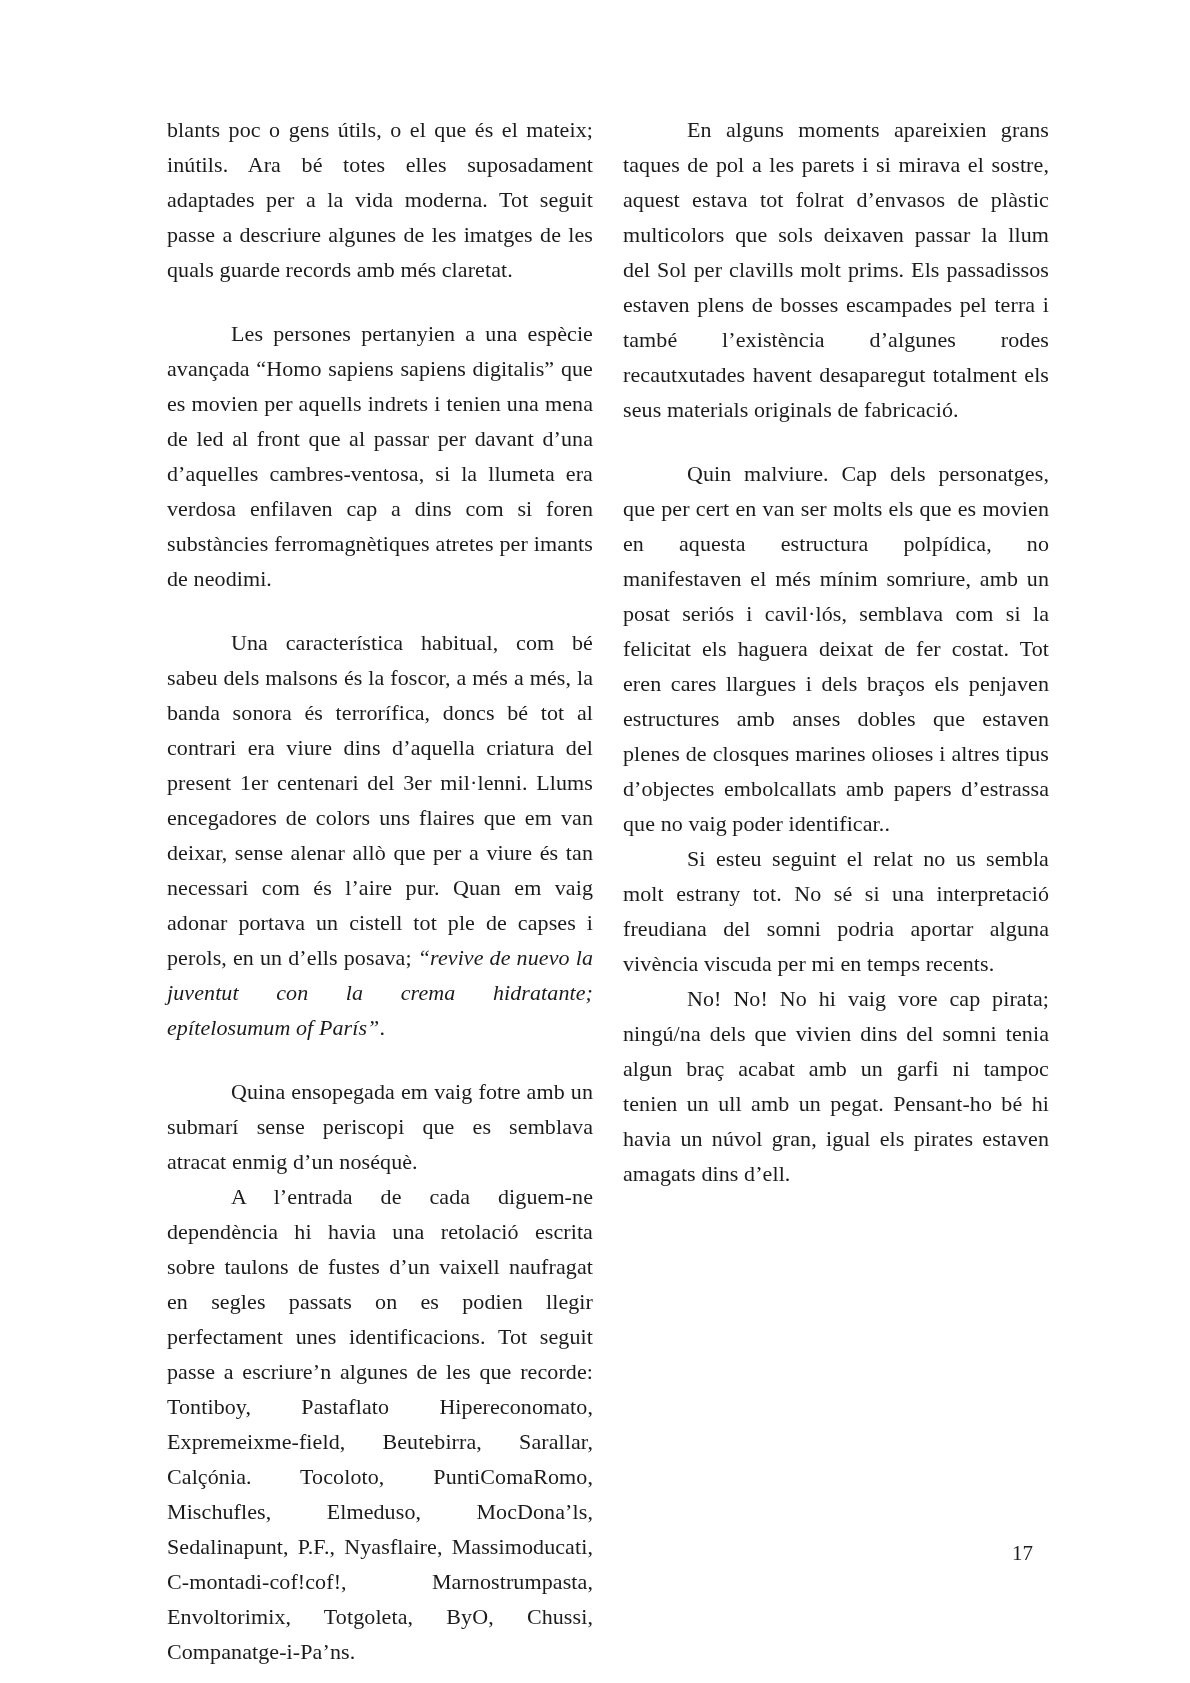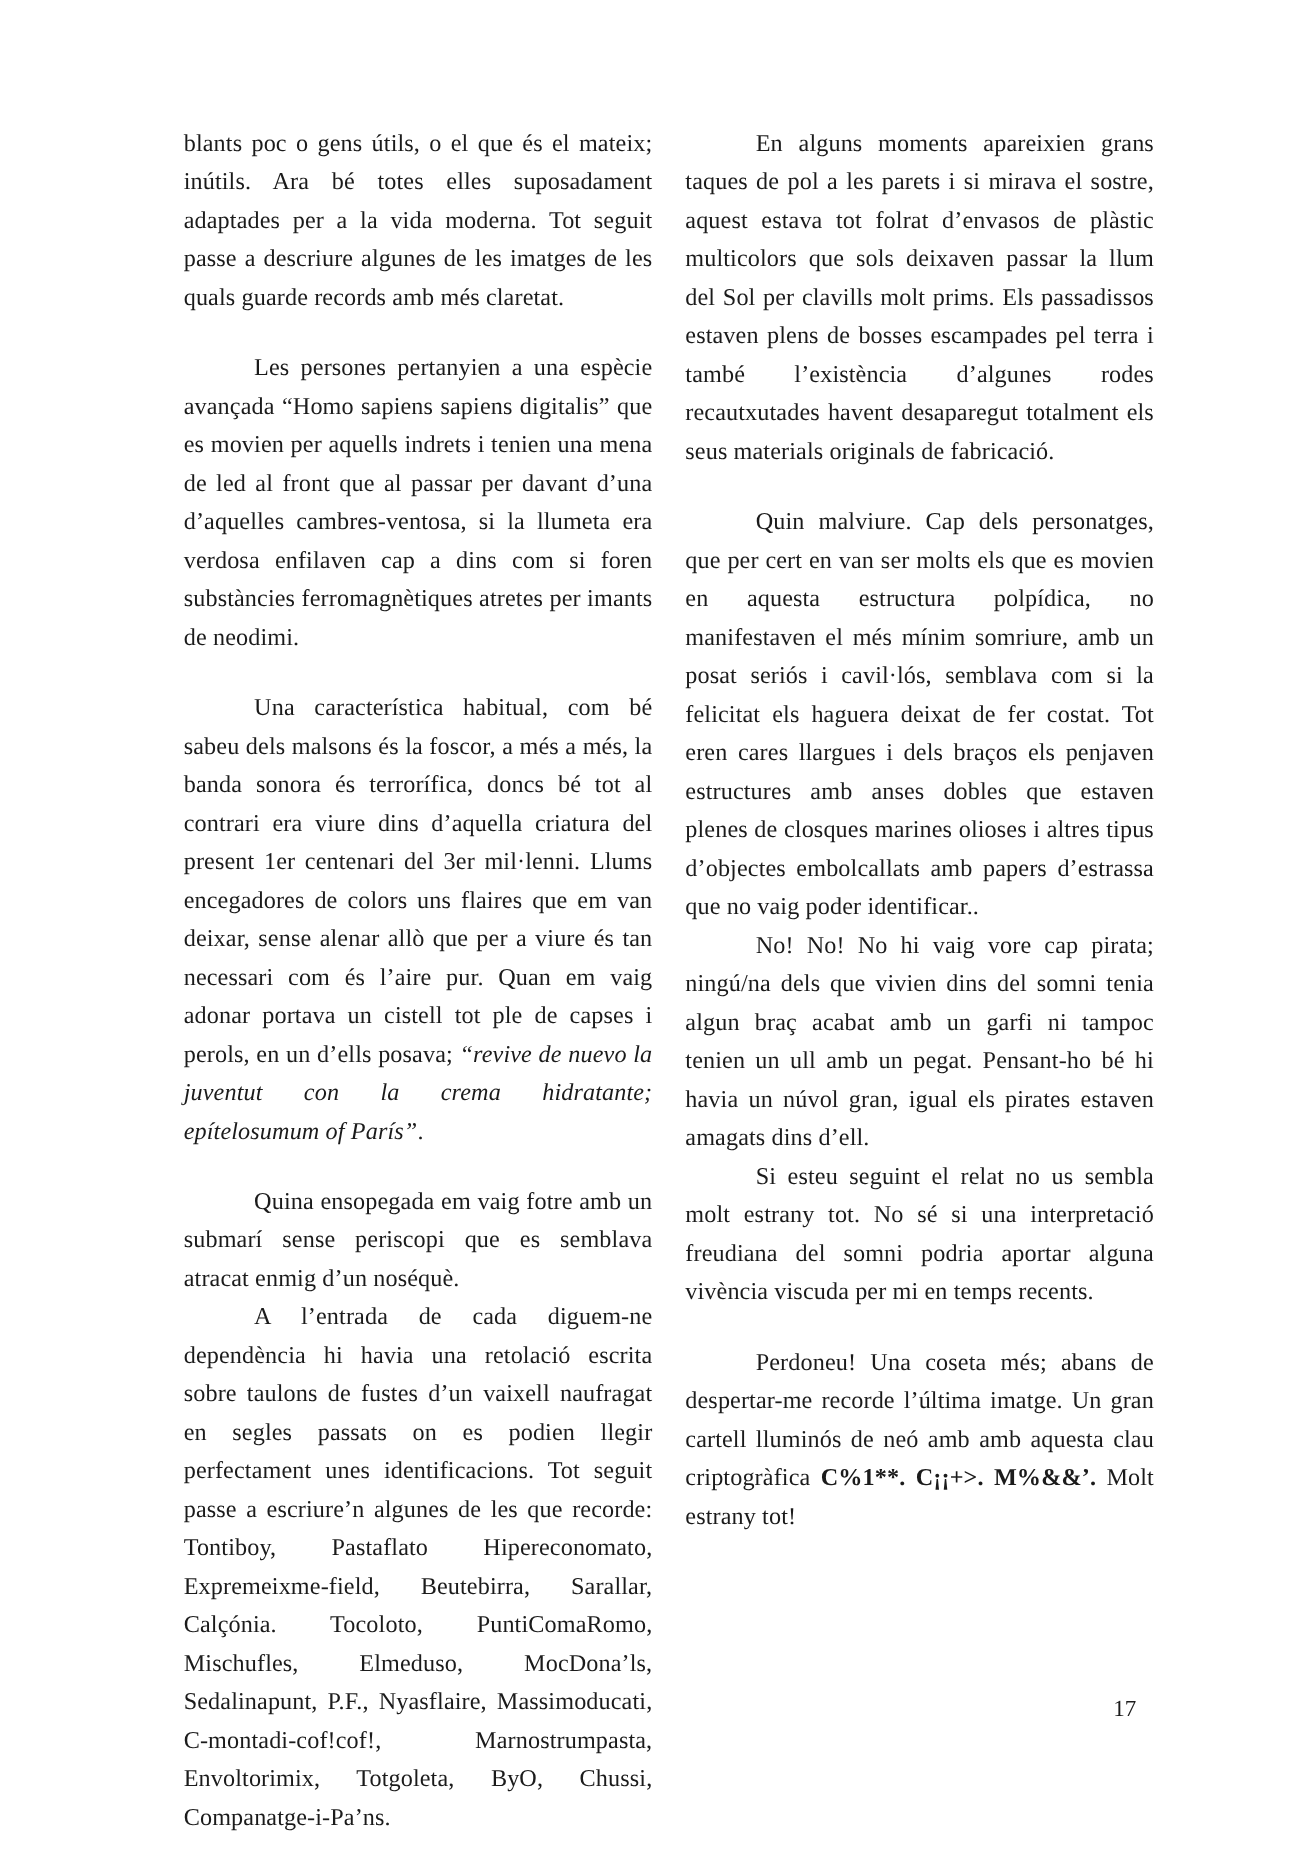--- a/index.html
+++ b/index.html
@@ -60,22 +60,21 @@
     <p class="para indent gap">Quina ensopegada em vaig fotre amb un submarí sense periscopi que es semblava atracat enmig d’un noséquè.</p>
 
     <p class="para indent biggap">A l’entrada de cada diguem-ne dependència hi havia una retolació escrita sobre taulons de fustes d’un vaixell naufragat en segles passats on es podien llegir perfectament unes identificacions. Tot seguit passe a escriure’n algunes de les que recorde: Tontiboy, Pastaflato Hipereconomato, Expremeixme-field, Beutebirra, Sarallar, Calçónia. Tocoloto, PuntiComaRomo, Mischufles, Elmeduso, MocDona’ls, Sedalinapunt, P.F., Nyasflaire, Massimoducati, C-montadi-cof!cof!, Marnostrumpasta, Envoltorimix, Totgoleta, ByO, Chussi, Companatge-i-Pa’ns.</p>
   </div>
 
   <div class="column">
     <p class="para indent">En alguns moments apareixien grans taques de pol a les parets i si mirava el sostre, aquest estava tot folrat d’envasos de plàstic multicolors que sols deixaven passar la llum del Sol per clavills molt prims. Els passadissos estaven plens de bosses escampades pel terra i també l’existència d’algunes rodes recautxutades havent desaparegut totalment els seus materials originals de fabricació.</p>
 
     <p class="para indent gap">Quin malviure. Cap dels personatges, que per cert en van ser molts els que es movien en aquesta estructura polpídica, no manifestaven el més mínim somriure, amb un posat seriós i cavil·lós, semblava com si la felicitat els haguera deixat de fer costat. Tot eren cares llargues i dels braços els penjaven estructures amb anses dobles que estaven plenes de closques marines olioses i altres tipus d’objectes embolcallats amb papers d’estrassa que no vaig poder identificar..</p>
 
+    <p class="para indent">Si esteu seguint el relat no us sembla molt estrany tot. No sé si una interpretació freudiana del somni podria aportar alguna vivència viscuda per mi en temps recents.</p>
+
     <p class="para indent">No! No! No hi vaig vore cap pirata; ningú/na dels que vivien dins del somni tenia algun braç acabat amb un garfi ni tampoc tenien un ull amb un pegat. Pensant-ho bé hi havia un núvol gran, igual els pirates estaven amagats dins d’ell.</p>
 
-    <p class="para indent">Si esteu seguint el relat no us sembla molt estrany tot. No sé si una interpretació freudiana del somni podria aportar alguna vivència viscuda per mi en temps recents.</p>
-
-    <p class="para indent gap"><span>Perdoneu! Una coseta més; abans de despertar-me recorde l’última imatge. Un gran cartell lluminós de neó amb amb aquesta clau criptogràfica </span><b>C%1**. C¡¡+&gt;. M%&amp;&amp;’.</b><span> Molt estrany tot!</span></p>
   </div>
 
 </div>
 
 <div class="page-number">17</div>
 
 </body></html>

